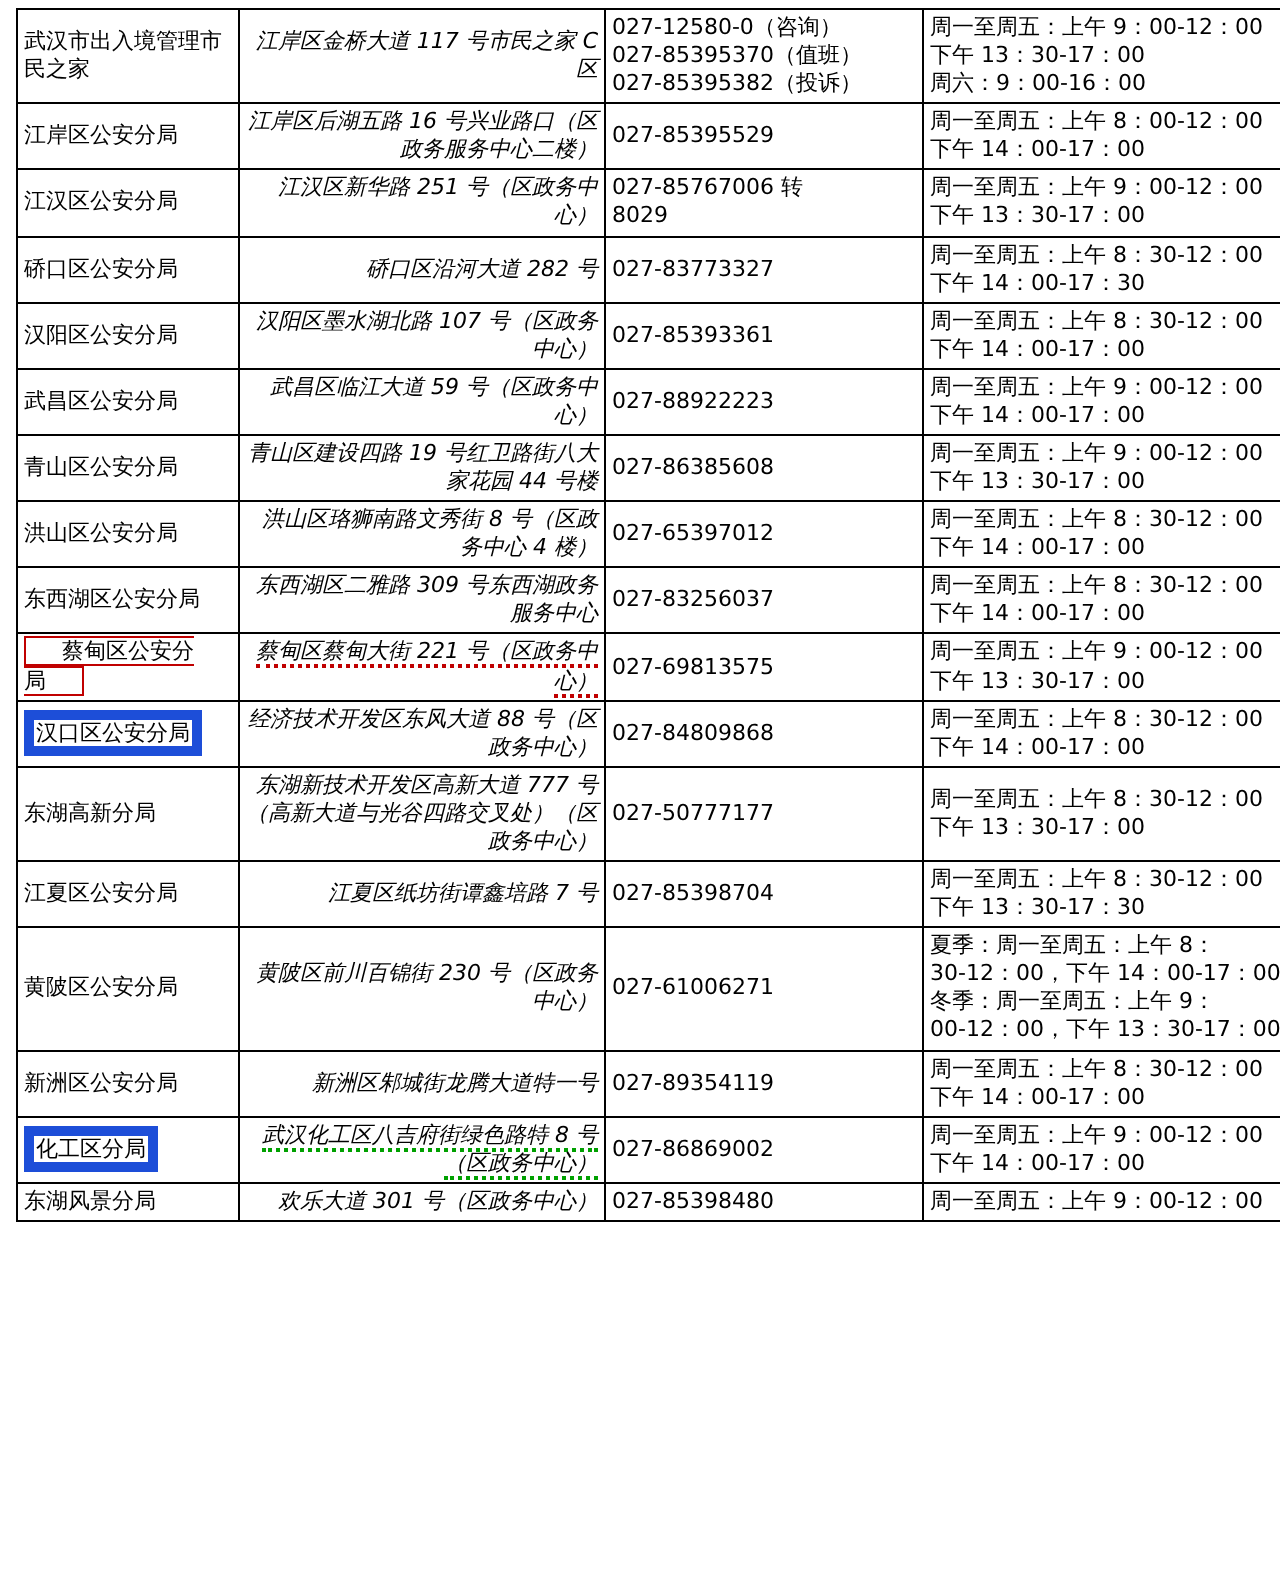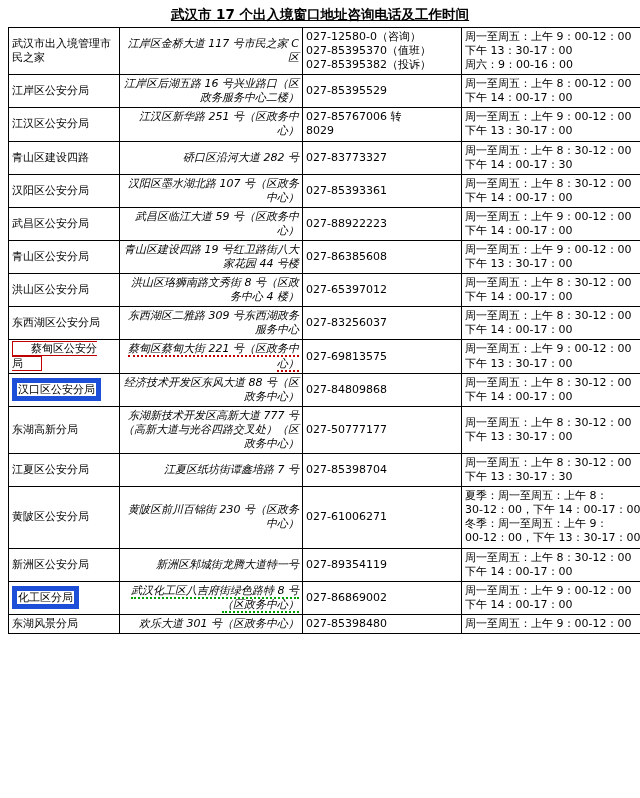--- a/index.html
+++ b/index.html
@@ -83,21 +83,20 @@
   }
   .wavy-red {
     border-bottom: 2px dotted #c00000;
   }
 </style>
 </head>
 <body>
 
 <div class="page">
 
-  <div class="doc-title">武汉市 17 个出入境窗口地址咨询电话及工作时间</div>
 
   <table class="main">
     <tbody>
 
       <tr>
         <td class="c-org">武汉市出入境管理市民之家</td>
         <td class="c-addr">江岸区金桥大道 117 号市民之家 C 区</td>
         <td class="c-phone">
           <span class="hours-line">027-12580-0（咨询）</span>
           <span class="hours-line">027-85395370（值班）</span>
@@ -129,21 +128,21 @@
           <span class="hours-line">027-85767006 转</span>
           <span class="hours-line">8029</span>
         </td>
         <td class="c-hours">
           <span class="hours-line">周一至周五：上午 9：00-12：00</span>
           <span class="hours-line">下午 13：30-17：00</span>
         </td>
       </tr>
 
       <tr>
-        <td class="c-org">青山区建设四路</td>
+        <td class="c-org">硚口区公安分局</td>
         <td class="c-addr">硚口区沿河大道 282 号</td>
         <td class="c-phone">
           <span class="hours-line">027-83773327</span>
         </td>
         <td class="c-hours">
           <span class="hours-line">周一至周五：上午 8：30-12：00</span>
           <span class="hours-line">下午 14：00-17：30</span>
         </td>
       </tr>
 

